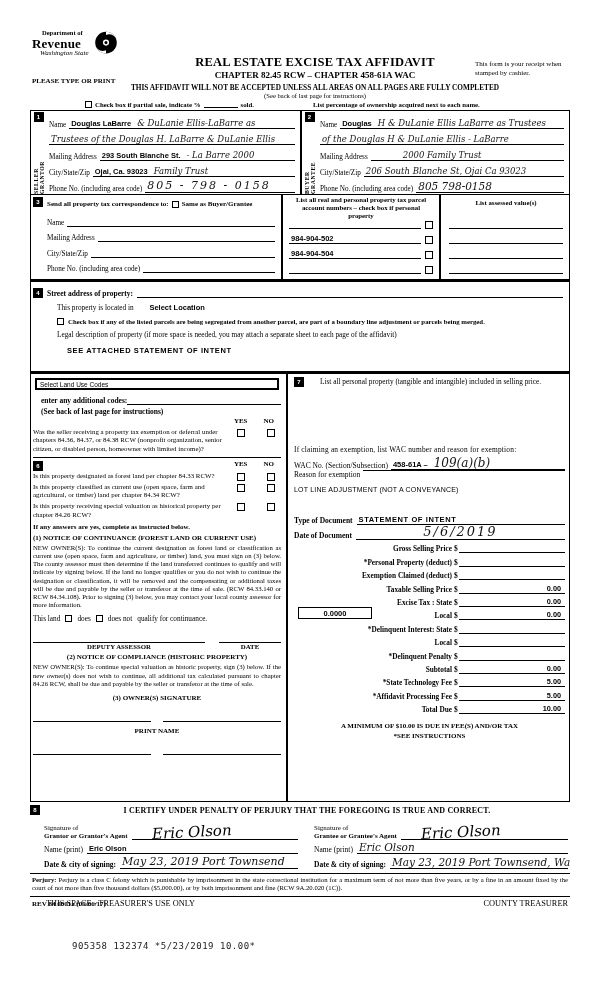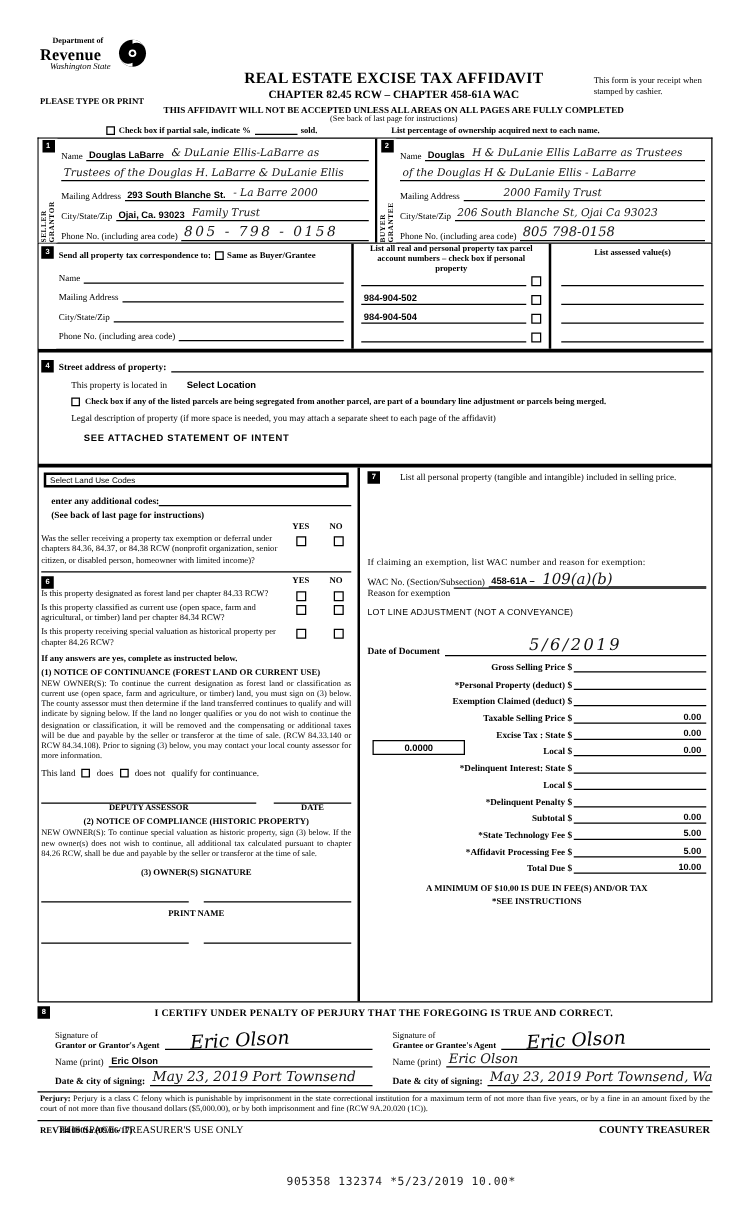--- a/index.html
+++ b/index.html
@@ -127,22 +127,22 @@
   .siglbl{font-size:7px;font-weight:700;line-height:1.15;white-space:nowrap;}
   .sigline{flex:1;border-bottom:1px solid #000;text-align:center;height:20px;position:relative;}
   .sigline .sig{position:absolute;left:12%;bottom:-2px;}
   .nprow{display:flex;align-items:flex-end;gap:4px;height:14px;}
   .dcrow{display:flex;align-items:flex-end;gap:4px;height:15px;}
 
   .perjury{border-top:1.5px solid #000;margin-top:4px;padding:2px 2px 3px 2px;font-size:6.7px;line-height:1.25;text-align:justify;border-bottom:1px solid #000;}
   .footrow{display:flex;align-items:center;padding:2px 2px;position:relative;height:14px;}
   .foot-l{font-size:7px;font-weight:700;}
   .foot-c{position:absolute;left:16px;right:0;text-align:left;font-size:8.3px;}
-  .foot-r{margin-left:auto;font-size:8.3px;font-weight:700;}
-  .stamp{margin:30px 0 0 42px;font-family:"DejaVu Sans Mono",monospace;font-size:9px;color:#222;letter-spacing:.5px;text-align:center;}
+  .foot-r{margin-left:auto;font-size:8.3px;font-weight:400;}
+  .stamp{margin:30px 0 0 42px;font-family:"DejaVu Sans Mono",monospace;font-size:9px;color:#222;letter-spacing:.5px;}
 </style>
 </head>
 <body>
 
 <div class="page">
 
   <div class="hdr">
     <div class="logo">
       <div class="logo-text">
         <div class="logo-l1">Department of</div>
@@ -457,20 +457,26 @@
       </div>
       <div class="reasonrow">
         <span>Reason for exemption</span>
         <span class="fval"></span>
       </div>
       <div class="lotline">
         <span class="typed" style="font-weight:400;font-size:7px;letter-spacing:.2px;">LOT LINE ADJUSTMENT (NOT A CONVEYANCE)</span>
       </div>
       <div style="height:16px;"></div>
       <div class="docrow">
+        <span class="b">Type of Document</span>
+        <span class="fval">
+          <span class="typed" style="letter-spacing:.6px;">STATEMENT OF INTENT</span>
+        </span>
+      </div>
+      <div class="docrow">
         <span class="b">Date of Document</span>
         <span class="fval" style="justify-content:center;display:flex;">
           <span class="hand" style="font-size:13px;letter-spacing:2px;">5/6/2019</span>
         </span>
       </div>
 
       <div class="mrow">
         <span class="mlabel">Gross Selling Price</span>
         <span class="mdollar">$</span>
         <span class="mline">

